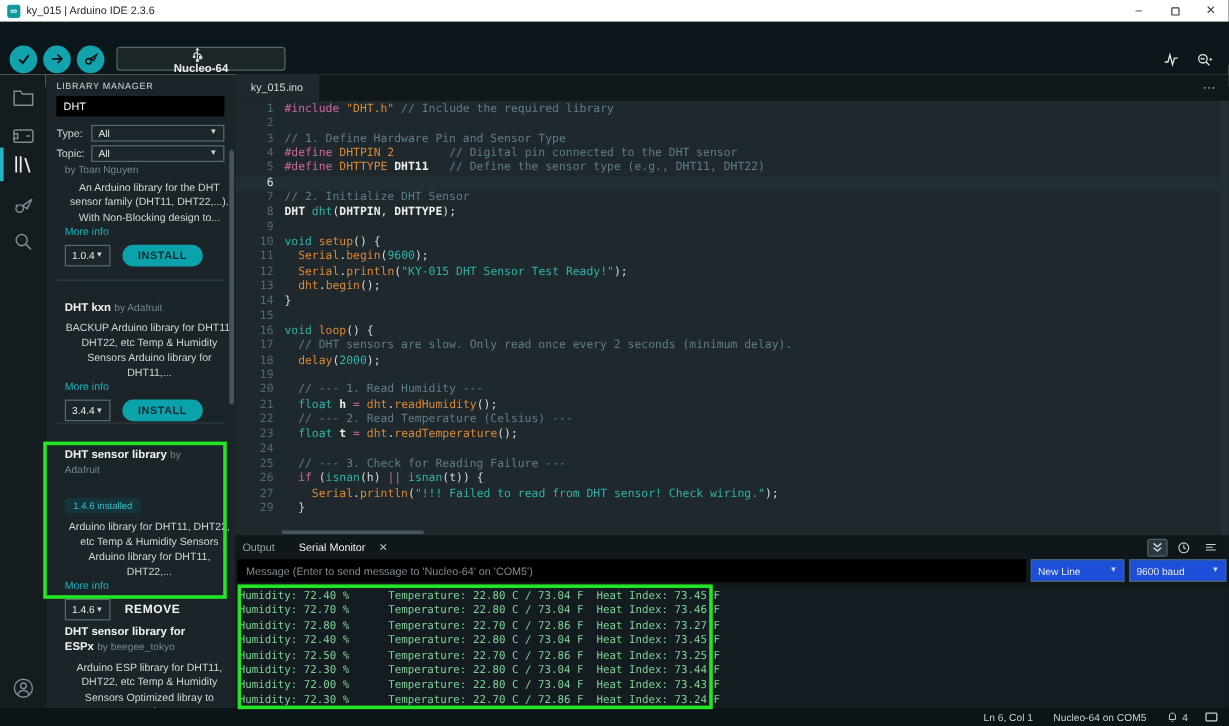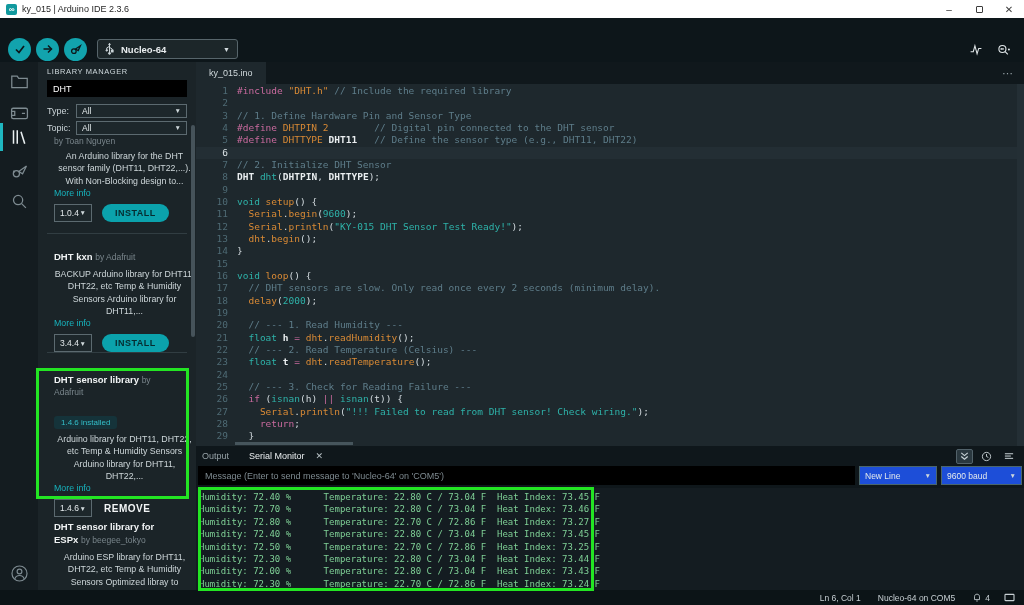--- a/index.html
+++ b/index.html
@@ -14,21 +14,21 @@
   .restore-box { width:7px; height:7px; border:1px solid #3c3c3c; border-radius:1px; }
 
   
   .menubar { position:absolute; top:18px; left:0; right:0; height:18px; background:#fdfdfd; border-bottom:1px solid #e6e6e6; display:flex; align-items:flex-end; padding-left:4px; font-size:9px; color:#2e2e2e;margin-top:36px; }
   .menu-item { padding:0 7px; }
 
   
   .toolbar { position:absolute; top:36px; left:0; right:0; height:26px; background:#0d161a; display:flex; align-items:center; }
   .tb-circle { width:23px; height:23px; border-radius:50%; background:#12a3ad; color:#0d161a; display:flex; align-items:center; justify-content:center; margin-left:5px; flex:none; }
   .tb-circle:first-child { margin-left:8px; }
-  .board-selector { margin-left:10px; width:141px; height:20px; background:#1c2629; border:1px solid #57656b; border-radius:3px; display:flex; align-items:center; font-size:9.5px; color:#e9edef; font-weight:bold; padding:0 7px; }
+  .board-selector { margin-left:10px; width:141px; height:20px; background:#1c2629; border:1px solid #57656b; border-radius:3px; display:flex; align-items:center; font-size:9.5px; color:#e9edef; font-weight:bold; padding:0 7px;flex-direction:column; }
   .board-selector .usb { color:#cdd6da; margin-right:7px; display:flex; }
   .board-caret { margin-left:auto; color:#d2dade; font-size:7px; }
   .tb-right { margin-left:auto; display:flex; align-items:center; gap:13px; margin-right:13px; color:#e2e8ea; }
 
   
   .activitybar { position:absolute; left:0; top:62px; width:38px; bottom:15px; background:#141c20; }
   .act-item { position:absolute; left:8px; width:22px; height:22px; color:#7e8b91; display:flex; align-items:center; justify-content:center; }
   .act-item.active { color:#eaf0f1; }
   .act-indicator { position:absolute; left:0; width:2.5px; background:#1fb7c0; }
 
@@ -330,21 +330,20 @@
         <div class="code-line"><span class="ln">18</span><span class="code"><span class="tok-w">  </span><span class="tok-o">delay</span><span class="tok-w">(</span><span class="tok-t">2000</span><span class="tok-w">);</span></span></div>
         <div class="code-line"><span class="ln">19</span><span class="code"></span></div>
         <div class="code-line"><span class="ln">20</span><span class="code"><span class="tok-c">  // --- 1. Read Humidity ---</span></span></div>
         <div class="code-line"><span class="ln">21</span><span class="code"><span class="tok-t">  float</span><span class="tok-b"> h</span><span class="tok-p"> =</span><span class="tok-o"> dht</span><span class="tok-w">.</span><span class="tok-o">readHumidity</span><span class="tok-w">();</span></span></div>
         <div class="code-line"><span class="ln">22</span><span class="code"><span class="tok-c">  // --- 2. Read Temperature (Celsius) ---</span></span></div>
         <div class="code-line"><span class="ln">23</span><span class="code"><span class="tok-t">  float</span><span class="tok-b"> t</span><span class="tok-p"> =</span><span class="tok-o"> dht</span><span class="tok-w">.</span><span class="tok-o">readTemperature</span><span class="tok-w">();</span></span></div>
         <div class="code-line"><span class="ln">24</span><span class="code"></span></div>
         <div class="code-line"><span class="ln">25</span><span class="code"><span class="tok-c">  // --- 3. Check for Reading Failure ---</span></span></div>
         <div class="code-line"><span class="ln">26</span><span class="code"><span class="tok-p">  if</span><span class="tok-w"> (</span><span class="tok-t">isnan</span><span class="tok-w">(h) </span><span class="tok-p">||</span><span class="tok-t"> isnan</span><span class="tok-w">(t)) {</span></span></div>
         <div class="code-line"><span class="ln">27</span><span class="code"><span class="tok-w">    </span><span class="tok-o">Serial</span><span class="tok-w">.</span><span class="tok-o">println</span><span class="tok-w">(</span><span class="tok-t">"!!! Failed to read from DHT sensor! Check wiring."</span><span class="tok-w">);</span></span></div>
-        <div class="code-line"><span class="ln">28</span><span class="code"><span class="tok-p">    return</span><span class="tok-w">;</span></span></div>
         <div class="code-line"><span class="ln">29</span><span class="code"><span class="tok-w">  }</span></span></div>
       </div>
   </div>
   <div class="editor-vscroll"></div>
   <div class="editor-hscroll"></div>
 
   <div class="bottom-panel">
     <div class="bp-tabs">
       <span class="bp-tab-output">Output</span>
       <span class="bp-tab-serial">Serial Monitor</span>

